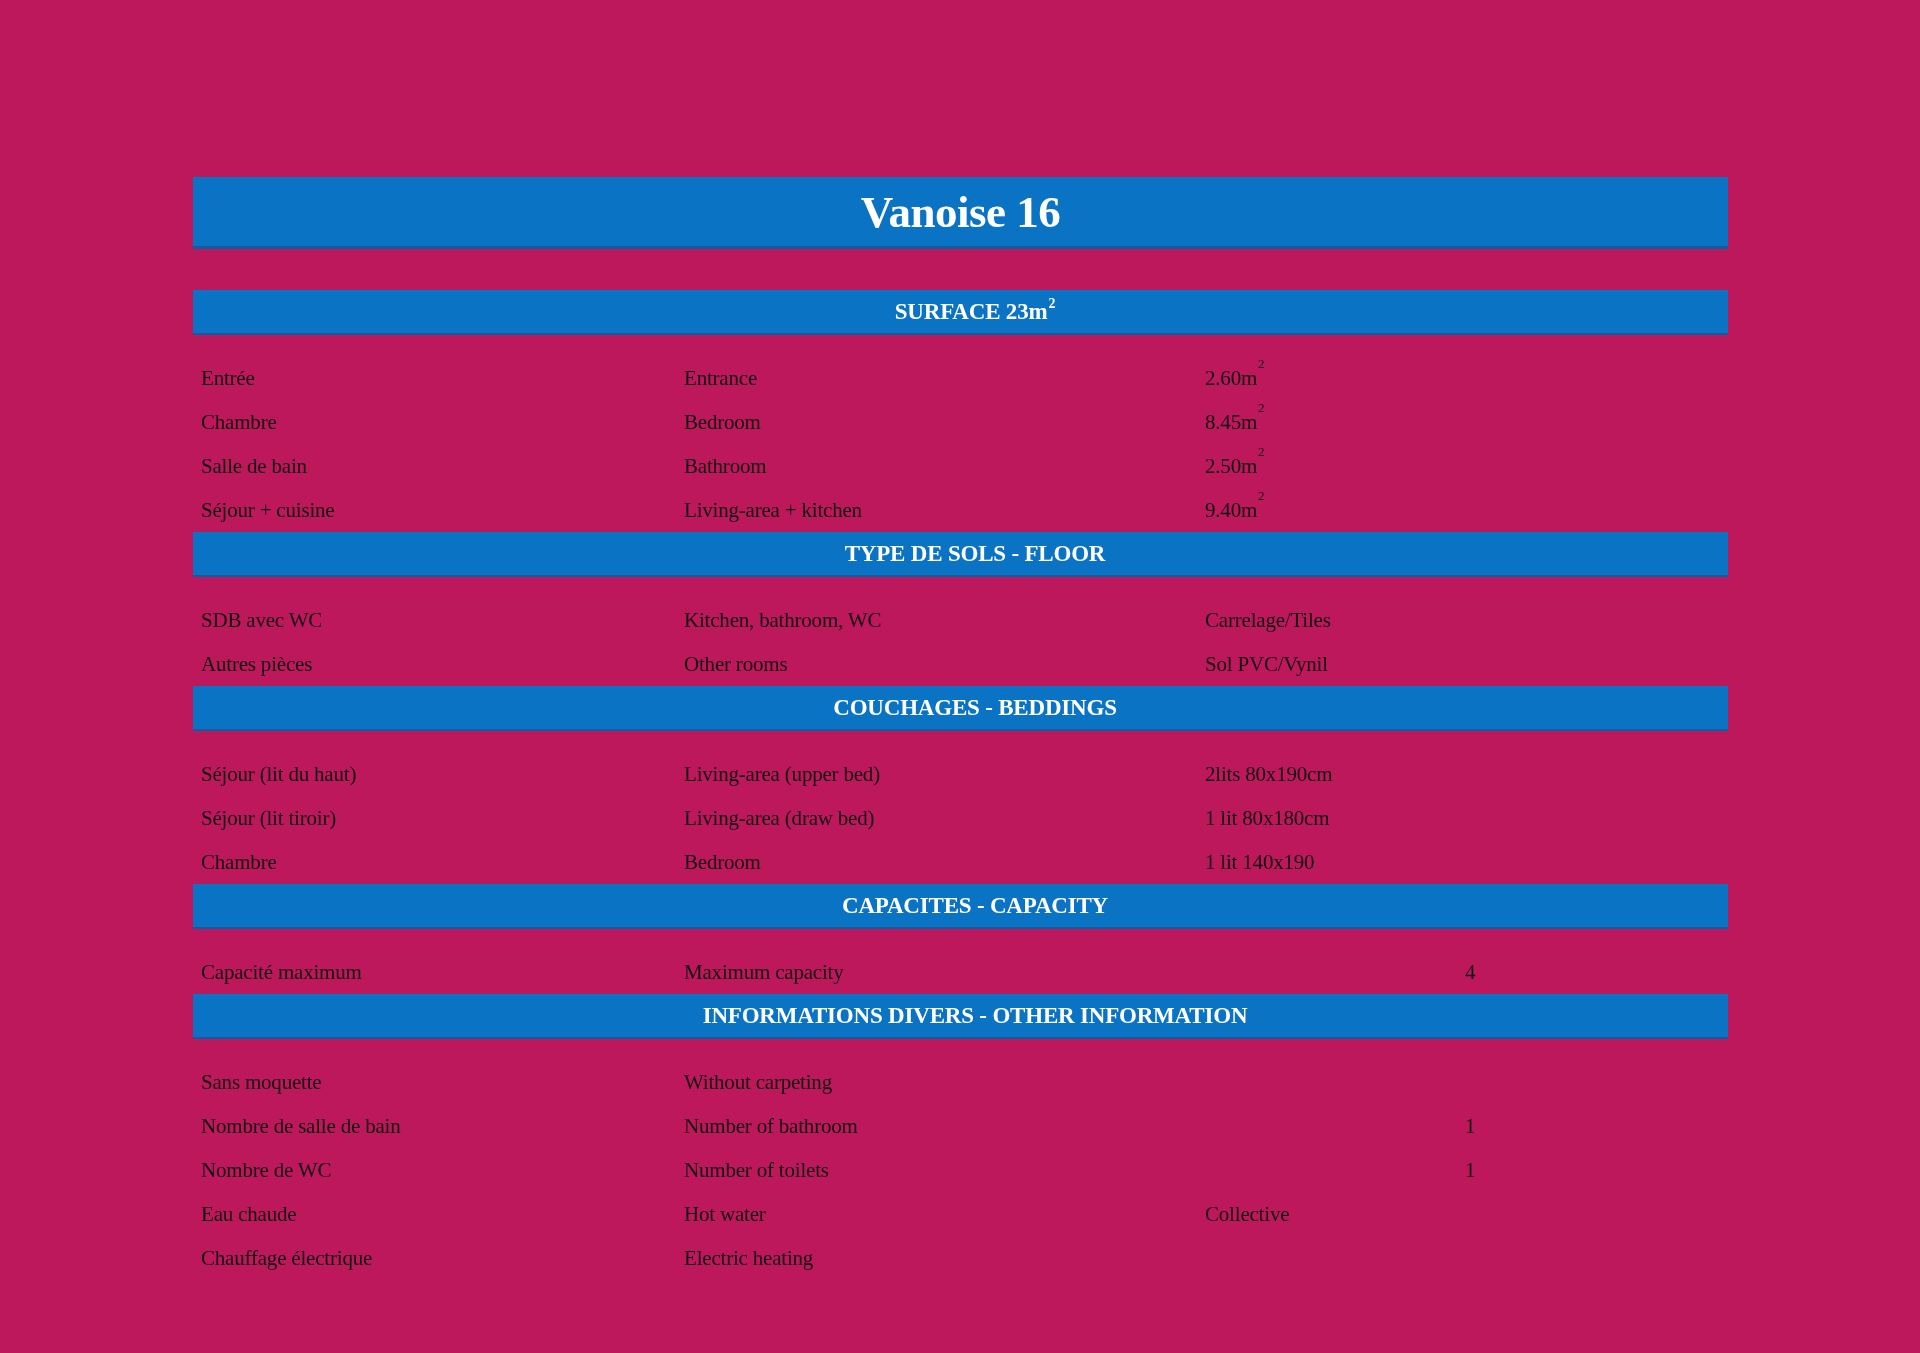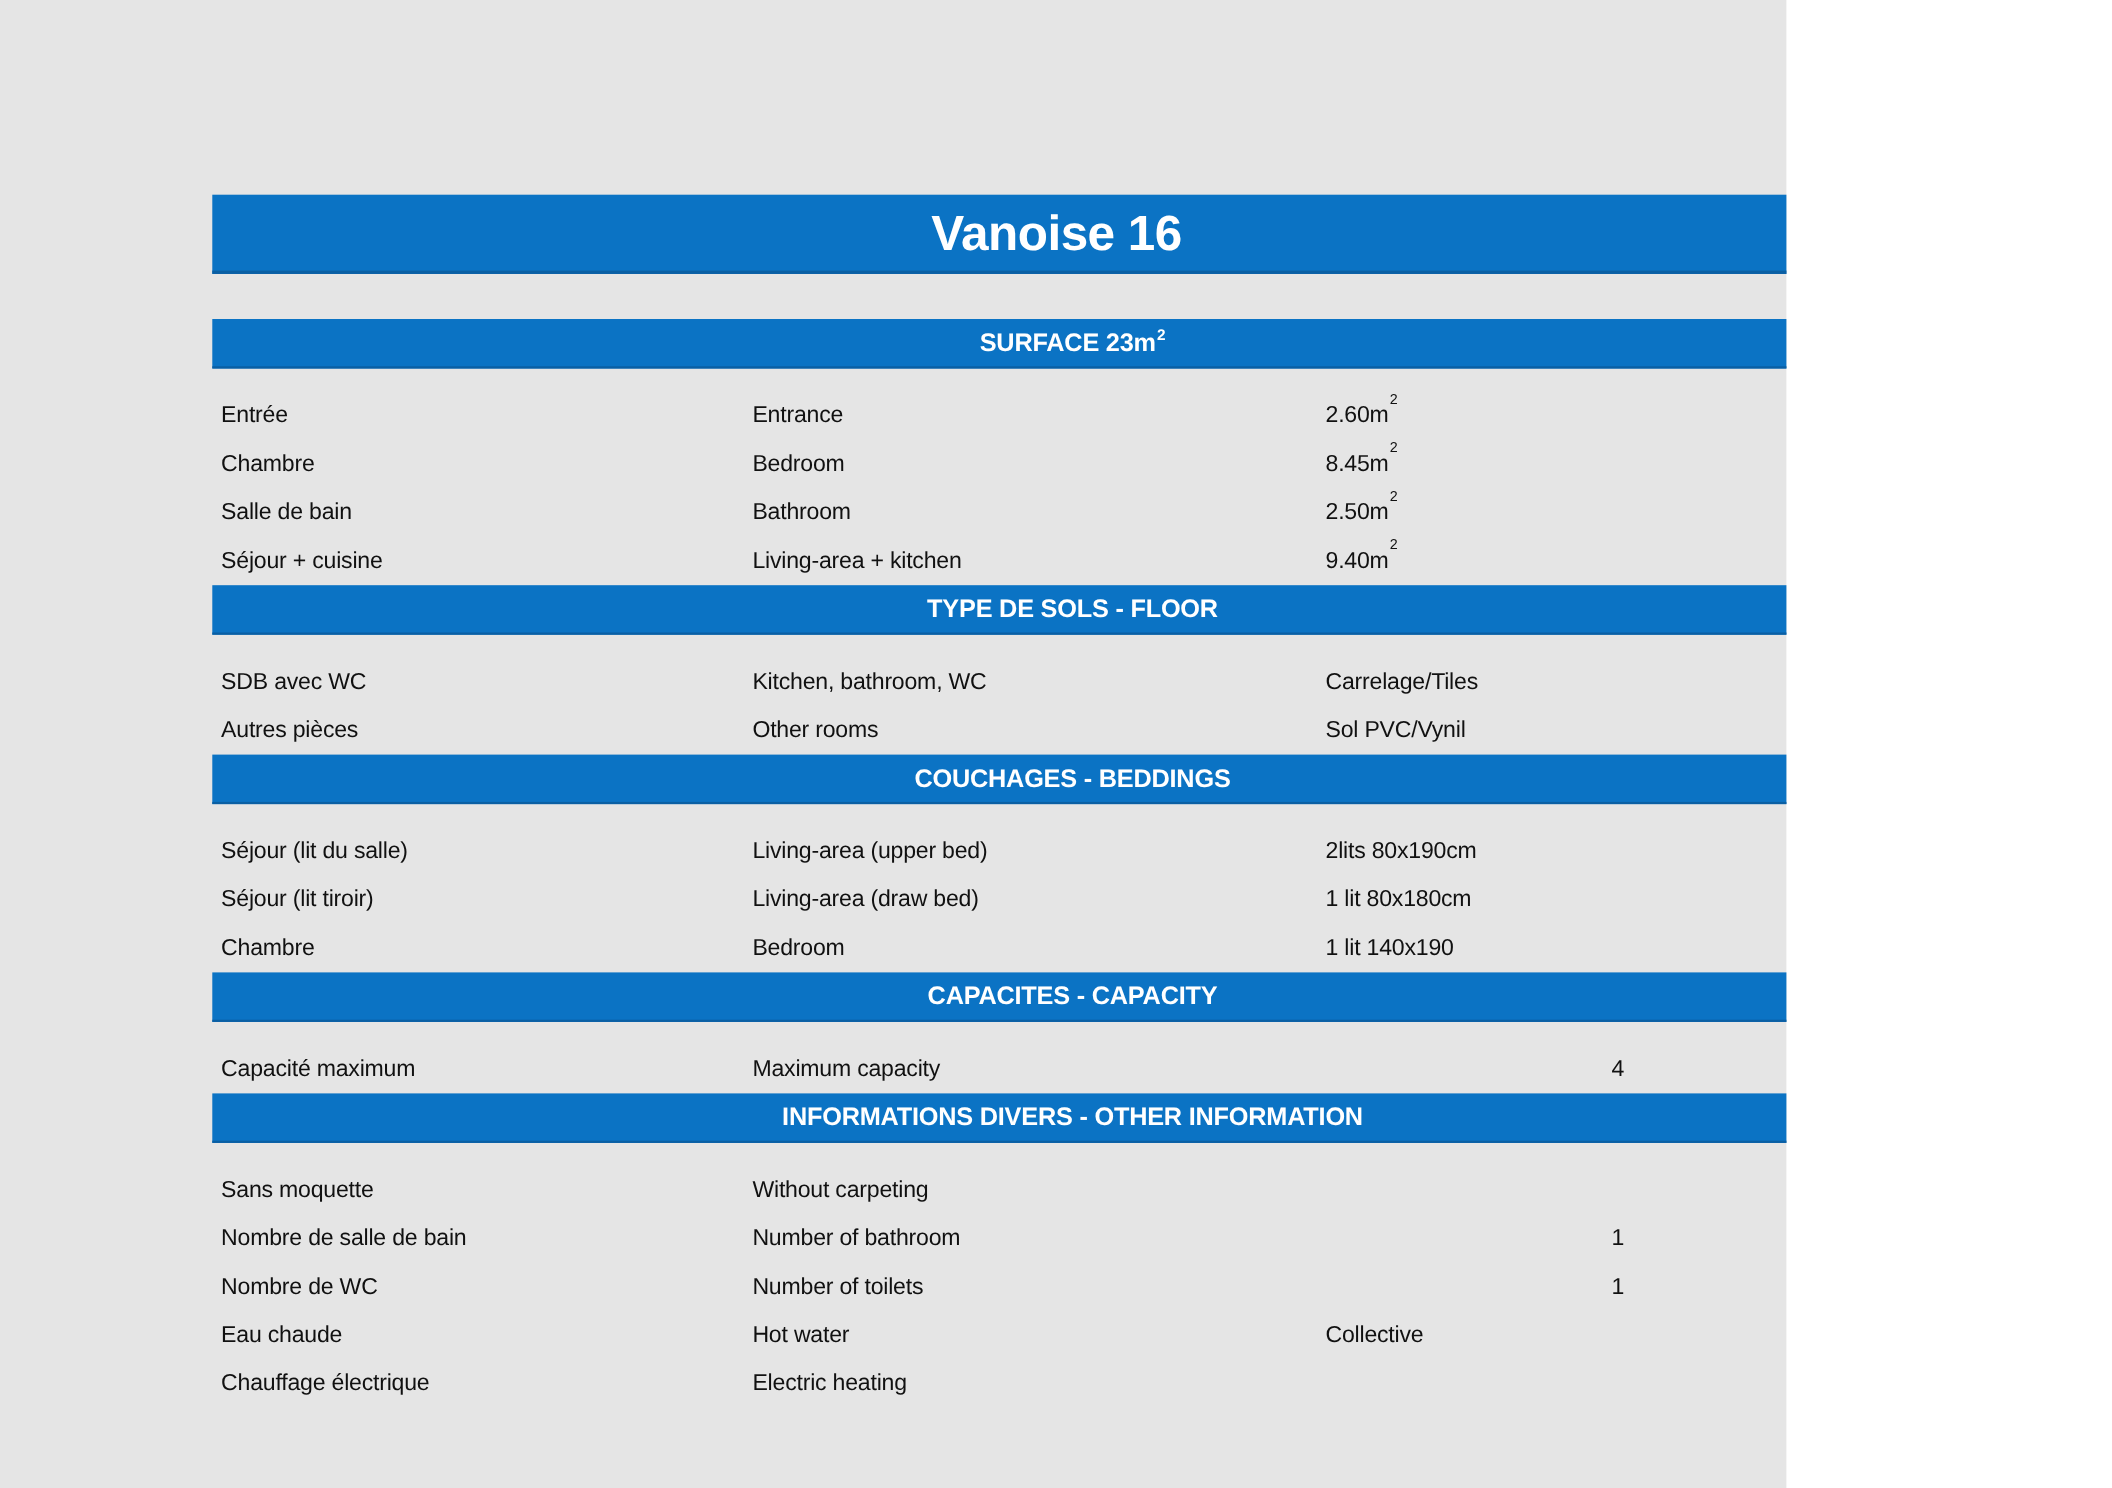--- a/index.html
+++ b/index.html
@@ -2,24 +2,24 @@
 <html style="--band-blue: #0b73c4; --band-edge: #0a5fa3;"><head>
 <meta charset="utf-8">
 <style>
   html, body {
     margin: 0;
     padding: 0;
     background: #ffffff;
   }
   .sheet {
     position: relative;
-    width: 1624px;
+    width: 1920px;
     height: 1353px;
-    background: #e5e5e5;
-    font-family: Liberation Sans, sans-serif;
+    background: #be185d;
+    font-family: Liberation Serif, serif;
     color: #111111;
     overflow: hidden;
   }
   .doc {
     position: absolute;
     left: 193px;
     top: 177px;
     width: 1535px;
   }
   .title-bar {
@@ -135,21 +135,21 @@
         <span class="cell c2">Other rooms</span>
         <span class="cell c3"><span>Sol PVC/Vynil</span></span>
       </div>
     </div>
 
     <div class="band">
       <span>COUCHAGES - BEDDINGS</span>
     </div>
     <div class="rows">
       <div class="row">
-        <span class="cell c1">Séjour (lit du salle)</span>
+        <span class="cell c1">Séjour (lit du haut)</span>
         <span class="cell c2">Living-area (upper bed)</span>
         <span class="cell c3"><span>2lits 80x190cm</span></span>
       </div>
       <div class="row">
         <span class="cell c1">Séjour (lit tiroir)</span>
         <span class="cell c2">Living-area (draw bed)</span>
         <span class="cell c3"><span>1 lit 80x180cm</span></span>
       </div>
       <div class="row">
         <span class="cell c1">Chambre</span>

